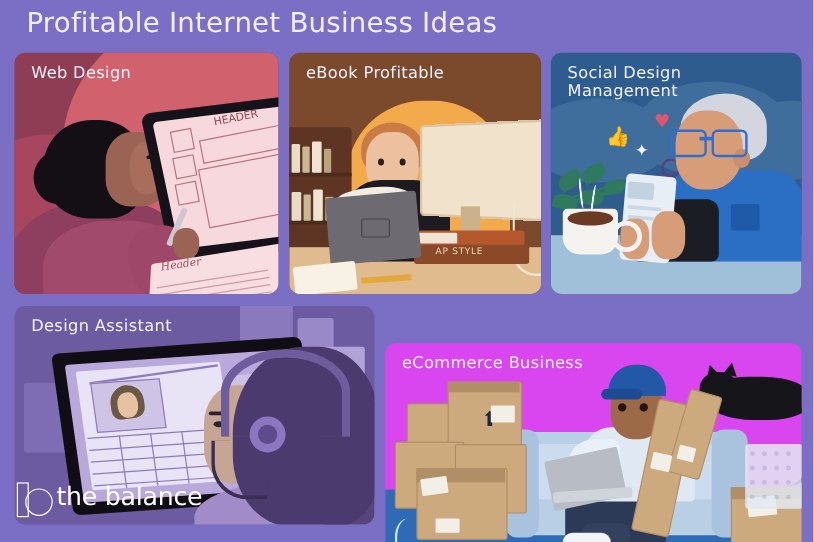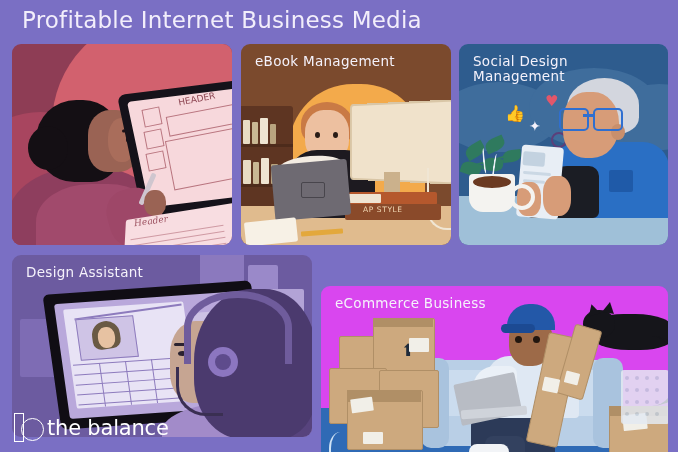--- a/index.html
+++ b/index.html
@@ -174,32 +174,32 @@
   .ec-tail{position:absolute;left:330px;top:50px;width:26px;height:70px;border-right:10px solid #15151a;
            border-radius:0 40px 40px 0;}
   .ec-tube{position:absolute;background:#cda97e;border:1.5px solid #b08f66;border-radius:3px;}
   .ec-wrap{position:absolute;left:300px;top:84px;width:48px;height:54px;background:#e4eaf2;
            border-radius:3px;opacity:.85;}
   .ec-wd{position:absolute;width:4px;height:4px;background:#c3cfdd;border-radius:50%;}
   .ec-string{position:absolute;left:8px;top:146px;width:26px;height:40px;border-left:2.5px solid #cfe2f5;
              border-radius:40% 0 0 40%;}
 
   
-  .logo{position:absolute;left:14px;top:402px;width:158px;height:38px;z-index:60;display:flex;align-items:flex-end;gap:7px;}
+  .logo{position:absolute;left:14px;top:402px;width:158px;height:38px;z-index:60;display:flex;align-items:flex-start;gap:7px;}
   .logo-mark{position:relative;width:26px;height:27px;}
   .logo-bar{position:absolute;left:0;top:0;width:8px;height:27px;border:1.8px solid #ffffff;}
   .logo-circ{position:absolute;left:7px;top:5px;width:21px;height:21px;border:1.8px solid #ffffff;border-radius:50%;}
   .logo-txt{font-size:21px;color:#ffffff;font-family:"DejaVu Sans",sans-serif;letter-spacing:-.2px;}
 </style>
 </head>
 <body>
 
 <div id="infographic">
 
-  <div class="title">Profitable Internet Business Media</div>
+  <div class="title">Profitable Internet Business Ideas</div>
 
   <div class="panel" id="p-web">
     <div class="fill">
       <div class="wd-glow"></div>
       <div class="wd-glow2"></div>
 
       <div class="wd-body"></div>
       <div class="wd-body2"></div>
       <div class="wd-hair"></div>
       <div class="wd-bun"></div>
@@ -223,20 +223,21 @@
       <div class="wd-pen"></div>
       <div class="wd-hand"></div>
 
       <div class="wd-paper"></div>
       <div class="wd-line" style="left:118px;top:188px;width:94px;transform:rotate(-9deg);"></div>
       <div class="wd-line" style="left:119px;top:194px;width:94px;transform:rotate(-9deg);"></div>
       <div class="wd-line" style="left:120px;top:200px;width:94px;transform:rotate(-9deg);"></div>
       <div class="wd-line" style="left:121px;top:206px;width:94px;transform:rotate(-9deg);"></div>
       <div class="wd-scrib">Header</div>
     </div>
+    <div class="plabel">Web Design</div>
   </div>
 
   <div class="panel" id="p-ebook">
     <div class="fill">
       <div class="eb-arch"></div>
 
       <div class="eb-shelf"></div>
       <div class="eb-shrow" style="left:-2px;top:100px;width:54px;"></div>
       <div class="eb-shrow" style="left:-2px;top:140px;width:54px;"></div>
       <div class="eb-bk" style="left:2px;top:76px;width:7px;height:24px;background:#e8dcc4;"></div>
@@ -265,21 +266,21 @@
       <div class="eb-ap">AP STYLE</div>
       <div class="eb-wbk"></div>
 
       <div class="eb-pages"></div>
       <div class="eb-book"></div>
       <div class="eb-blabel"></div>
 
       <div class="eb-note"></div>
       <div class="eb-pencil"></div>
     </div>
-    <div class="plabel">eBook Management</div>
+    <div class="plabel">eBook Profitable</div>
   </div>
 
   <div class="panel" id="p-social">
     <div class="fill">
       <div class="sm-cloud" style="left:-20px;top:38px;width:120px;height:70px;"></div>
       <div class="sm-cloud" style="left:70px;top:24px;width:130px;height:80px;"></div>
       <div class="sm-cloud" style="left:150px;top:40px;width:100px;height:66px;"></div>
       <div class="sm-table"></div>
 
       <div class="sm-stem" style="left:4px;top:116px;width:52px;transform:rotate(-16deg);"></div>

